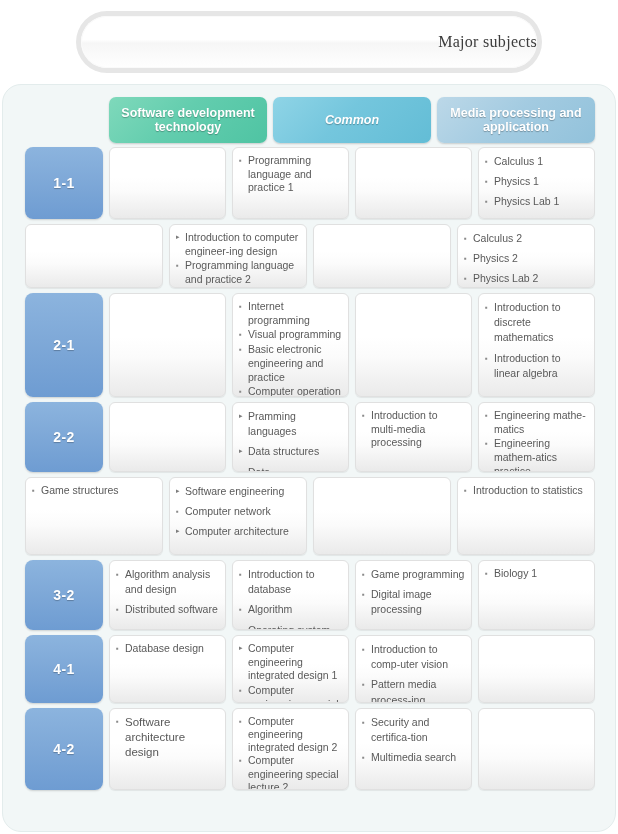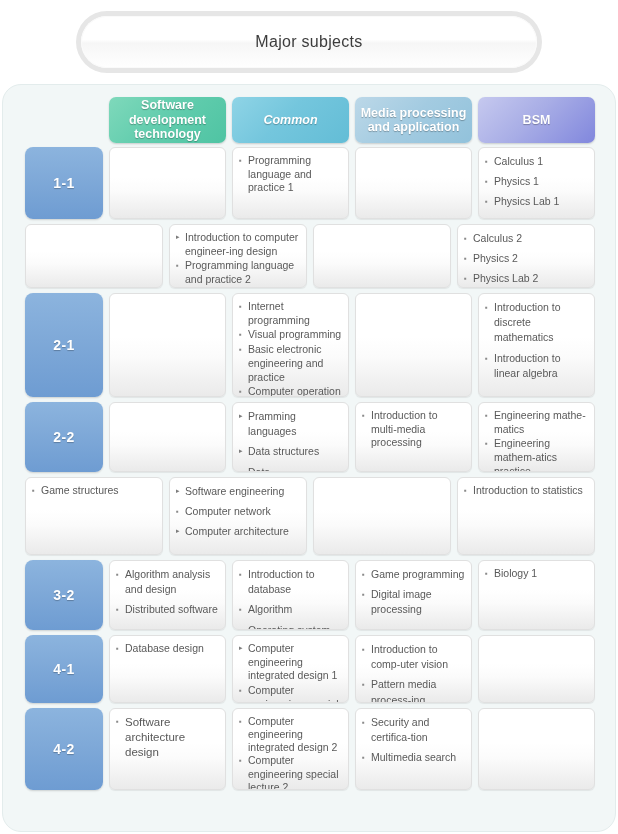--- a/index.html
+++ b/index.html
@@ -36,22 +36,23 @@
     align-items: center;
     justify-content: center;
   }
   .title-pill-inner {
     width: 100%;
     height: 100%;
     border-radius: 30px;
     background: linear-gradient(to bottom, #ffffff 0%, #ffffff 45%, #f6f6f6 52%, #ffffff 100%);
     display: flex;
     align-items: center;
-    justify-content: center;
+    justify-content: flex-end;
     box-shadow: inset 0 0 0 1px #fafafa;
+    font-family: Liberation Serif, serif;
   }
   .title-text {
     font-size: 16px;
     color: #3c3c3c;
     letter-spacing: .3px;
   }
 
   
   .panel {
     position: absolute;
@@ -194,23 +195,20 @@
         <div class="corner-spacer"></div>
         <div class="col-head ch-0">
           <span>Software development technology</span>
         </div>
         <div class="col-head ch-1">
           <span>Common</span>
         </div>
         <div class="col-head ch-2">
           <span>Media processing and application</span>
         </div>
-        <div class="col-head ch-3">
-          <span>BSM</span>
-        </div>
       </div>
       <div class="rowline data-row" style="height: 72px;">
         <div class="rowlabel">
           <span>1-1</span>
         </div>
         <div class="cell">
           <ul></ul>
         </div>
         <div class="cell">
           <ul>

